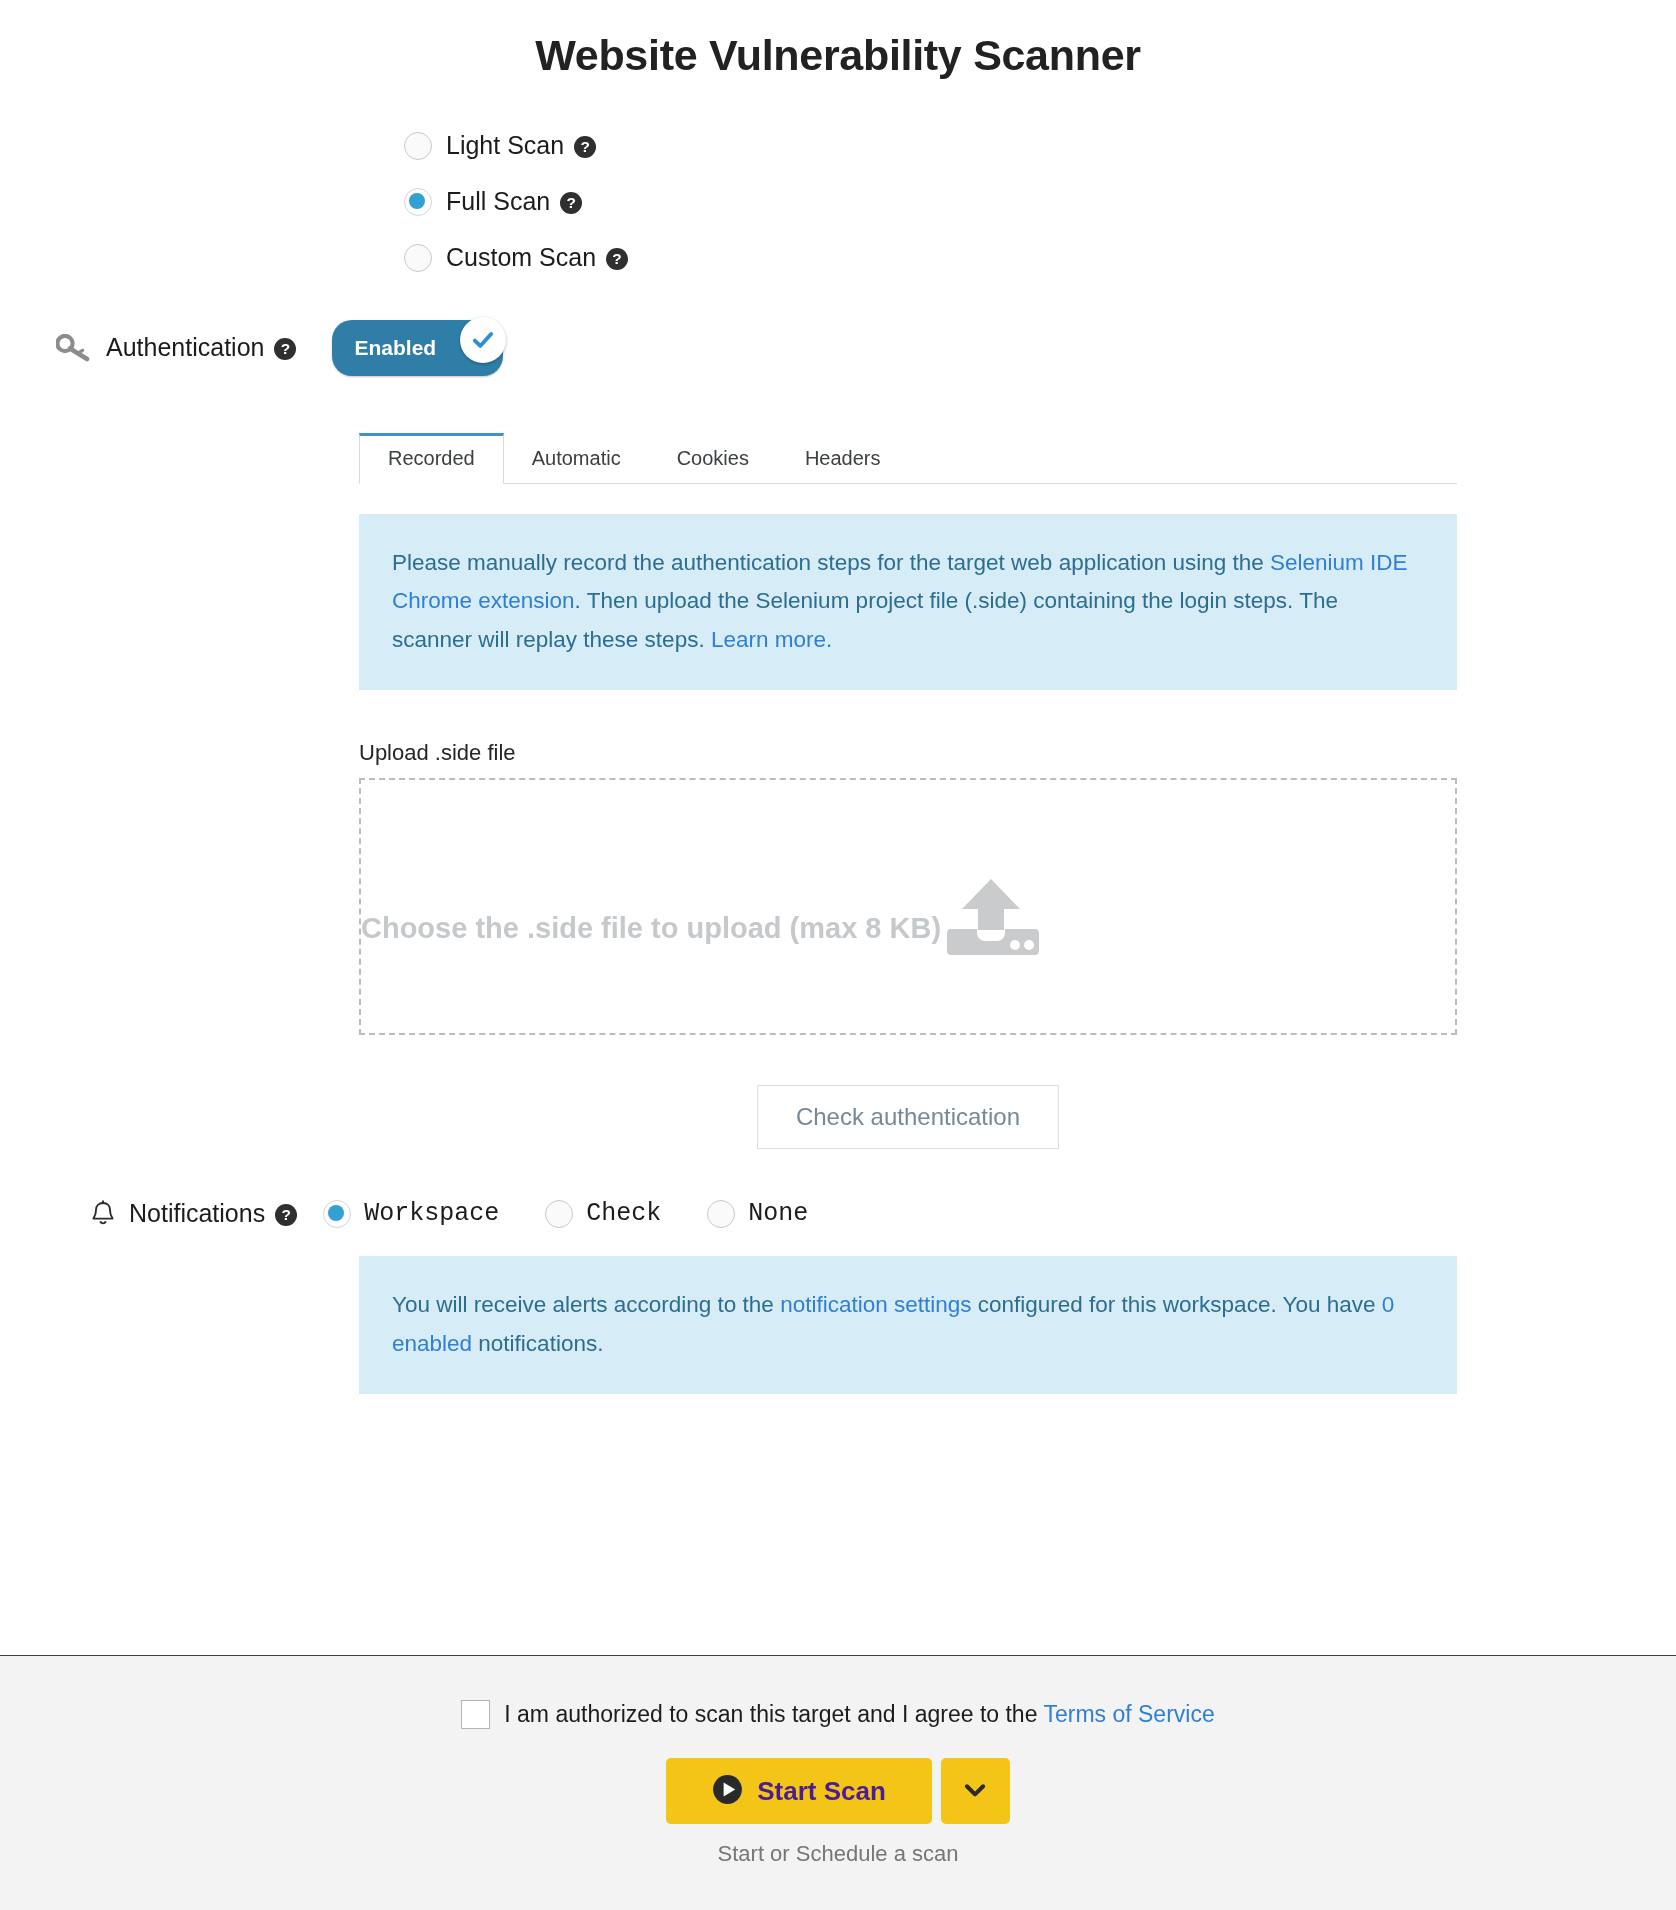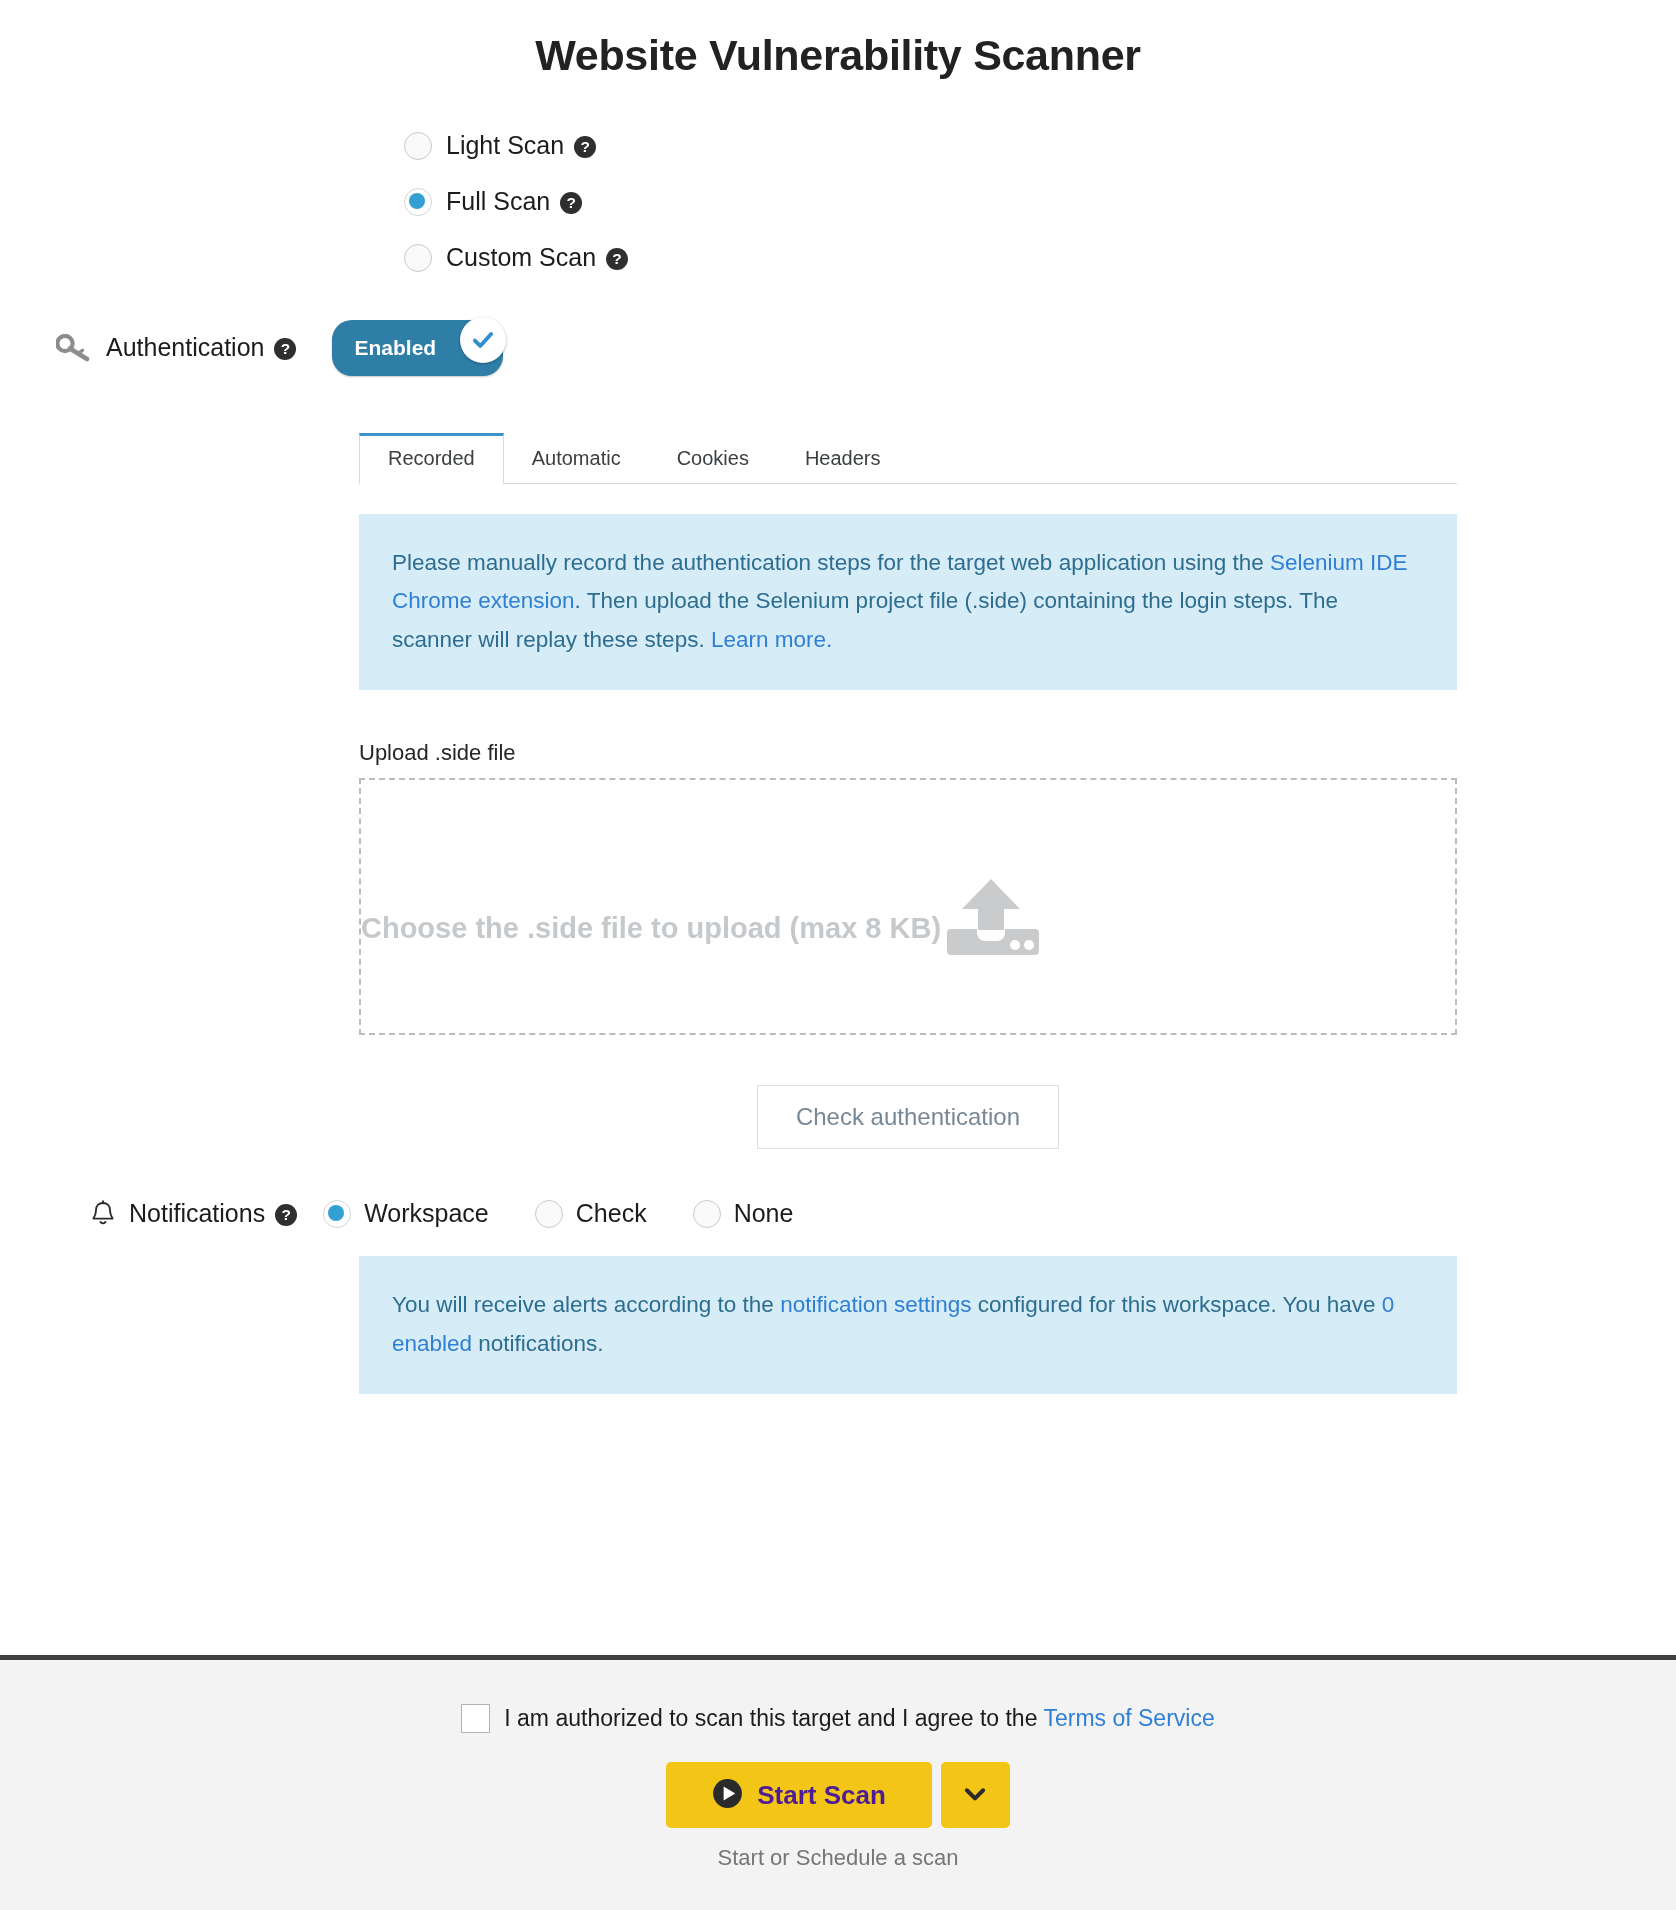--- a/index.html
+++ b/index.html
@@ -258,39 +258,39 @@
     align-items: center;
     margin-top: 50px;
     padding-left: 90px;
   }
   .bell-icon { width: 26px; height: 28px; flex: 0 0 auto; }
   .notif-label {
     font-size: 25px;
     color: #1c1c1c;
     margin-left: 13px;
   }
-  .notif-radios { display: flex; align-items: center; margin-left: 26px; }
+  .notif-radios { display: flex; align-items: center; margin-left: 26px; font-family: Liberation Mono, monospace; }
   .notif-radio-item {
     display: flex;
     align-items: center;
     margin-right: 46px;
   }
   .notif-radio-item .radio-label { font-size: 25px; margin-left: 13px; }
 
   .notif-info { margin-top: 28px; }
 
   
   .footer {
     position: absolute;
     left: 0;
     bottom: 0;
     width: 1676px;
     height: 255px;
     background: #f3f3f3;
-    border-top: 5px solid #404040;
+    border-top: 1px solid #404040;
   }
   .tos-row {
     display: flex;
     align-items: center;
     justify-content: center;
     padding-top: 44px;
   }
   .checkbox {
     width: 29px; height: 29px;
     border: 1.6px solid #b0b4b8;

